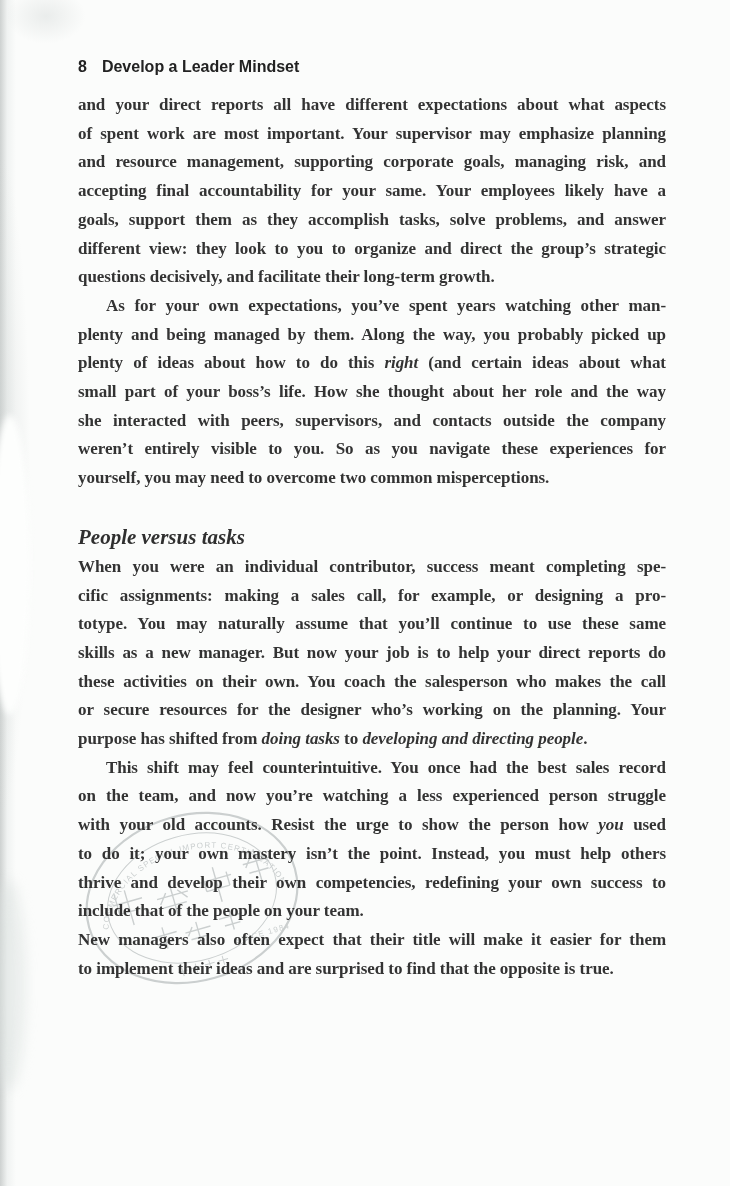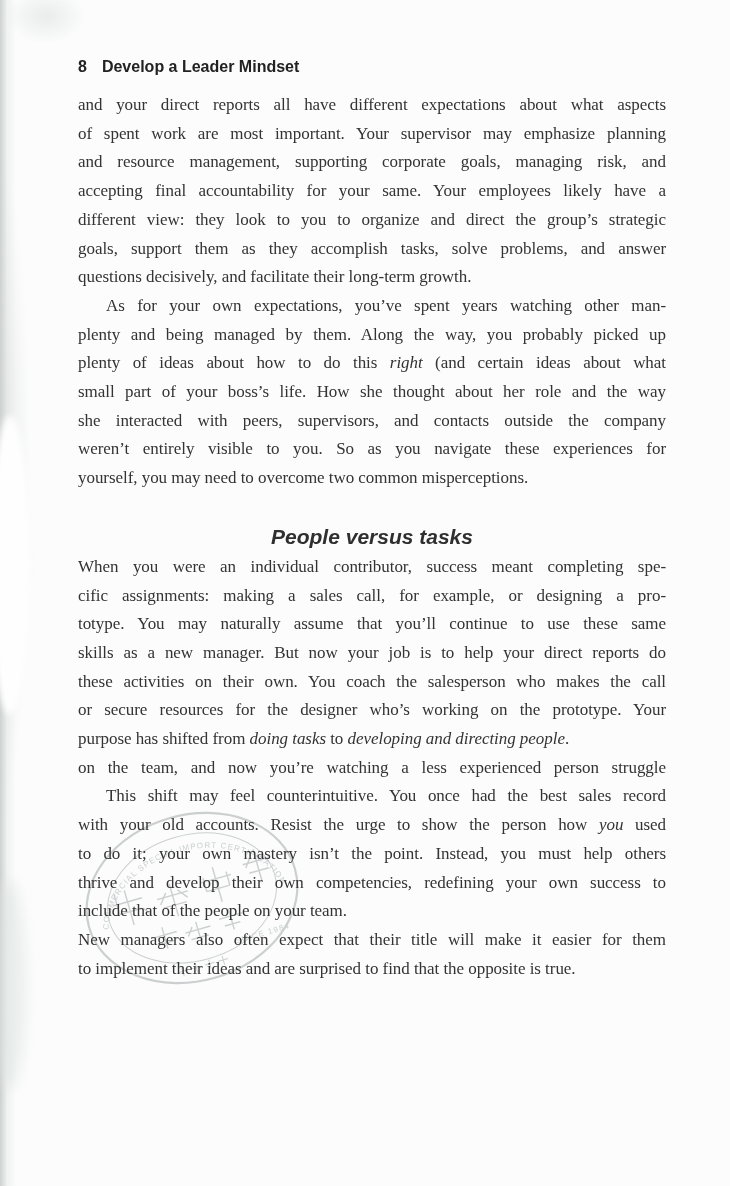--- a/index.html
+++ b/index.html
@@ -45,30 +45,29 @@
   .running-header {
     margin-top: 58px;
     display: flex; align-items: baseline; gap: 15px;
     font-family: "Liberation Sans", sans-serif;
     font-weight: bold; font-size: 16px; line-height: 18px; color: #222222;
   }
   .bodytext { margin-top: 15px; font-size: 17px; line-height: 28.7px; }
   .para { margin: 0; }
   .tline {
     text-align: justify; text-align-last: justify;
-    word-spacing: -1px; letter-spacing: -0.05px;
+    word-spacing: -1px; letter-spacing: -0.05px; font-weight: bold;
   }
   .tline.tlast { text-align-last: left; word-spacing: normal; }
   .tline.tindent { text-indent: 28px; }
   .section-heading {
-    font-family: Liberation Sans, sans-serif;
+    font-family: Liberation Serif, serif;
     font-weight: bold; font-style: italic;
     font-size: 21px; line-height: 26px; color: #2f2f2f;
     margin: 31px 0 3px 0;
-    text-align: center;
   }
 
   
   .stamp { position: absolute; left: 72px; top: 798px; z-index: 1; opacity: 0.55; }
 </style>
 </head>
 <body>
 
 <div class="page">
 
@@ -103,48 +102,48 @@
       <span>8</span>
       <span>Develop a Leader Mindset</span>
     </div>
 
     <div class="bodytext">
       <div class="para">
           <div class="tline"><span>and your direct reports all have different expectations about what aspects</span></div>
           <div class="tline"><span>of spent work are most important. Your supervisor may emphasize planning</span></div>
           <div class="tline"><span>and resource management, supporting corporate goals, managing risk, and</span></div>
           <div class="tline"><span>accepting final accountability for your same. Your employees likely have a</span></div>
+          <div class="tline"><span>goals, support them as they accomplish tasks, solve problems, and answer</span></div>
           <div class="tline"><span>different view: they look to you to organize and direct the group’s strategic</span></div>
-          <div class="tline"><span>goals, support them as they accomplish tasks, solve problems, and answer</span></div>
           <div class="tline tlast"><span>questions decisively, and facilitate their long-term growth.</span></div>
         </div>
       <div class="para">
           <div class="tline tindent"><span>As for your own expectations, you’ve spent years watching other man-</span></div>
           <div class="tline"><span>plenty and being managed by them. Along the way, you probably picked up</span></div>
           <div class="tline"><span>plenty of ideas about how to do this </span><i>right</i><span> (and certain ideas about what</span></div>
           <div class="tline"><span>small part of your boss’s life. How she thought about her role and the way</span></div>
           <div class="tline"><span>she interacted with peers, supervisors, and contacts outside the company</span></div>
           <div class="tline"><span>weren’t entirely visible to you. So as you navigate these experiences for</span></div>
           <div class="tline tlast"><span>yourself, you may need to overcome two common misperceptions.</span></div>
         </div>
 
       <div class="section-heading">People versus tasks</div>
 
       <div class="para">
           <div class="tline"><span>When you were an individual contributor, success meant completing spe-</span></div>
           <div class="tline"><span>cific assignments: making a sales call, for example, or designing a pro-</span></div>
           <div class="tline"><span>totype. You may naturally assume that you’ll continue to use these same</span></div>
           <div class="tline"><span>skills as a new manager. But now your job is to help your direct reports do</span></div>
           <div class="tline"><span>these activities on their own. You coach the salesperson who makes the call</span></div>
-          <div class="tline"><span>or secure resources for the designer who’s working on the prototype. Your</span></div>
+          <div class="tline"><span>or secure resources for the designer who’s working on the planning. Your</span></div>
           <div class="tline tlast"><span>purpose has shifted from </span><i>doing tasks</i><span> to </span><i>developing and directing people</i><span>.</span></div>
         </div>
       <div class="para">
+          <div class="tline tindent"><span>This shift may feel counterintuitive. You once had the best sales record</span></div>
           <div class="tline"><span>on the team, and now you’re watching a less experienced person struggle</span></div>
-          <div class="tline tindent"><span>This shift may feel counterintuitive. You once had the best sales record</span></div>
           <div class="tline"><span>with your old accounts. Resist the urge to show the person how </span><i>you</i><span> used</span></div>
           <div class="tline"><span>to do it; your own mastery isn’t the point. Instead, you must help others</span></div>
           <div class="tline"><span>thrive and develop their own competencies, redefining your own success to</span></div>
           <div class="tline tlast"><span>include that of the people on your team.</span></div>
         </div>
 
 
       <div class="para">
           <div class="tline"><span>New managers also often expect that their title will make it easier for them</span></div>
           <div class="tline tlast"><span>to implement their ideas and are surprised to find that the opposite is true.</span></div>

